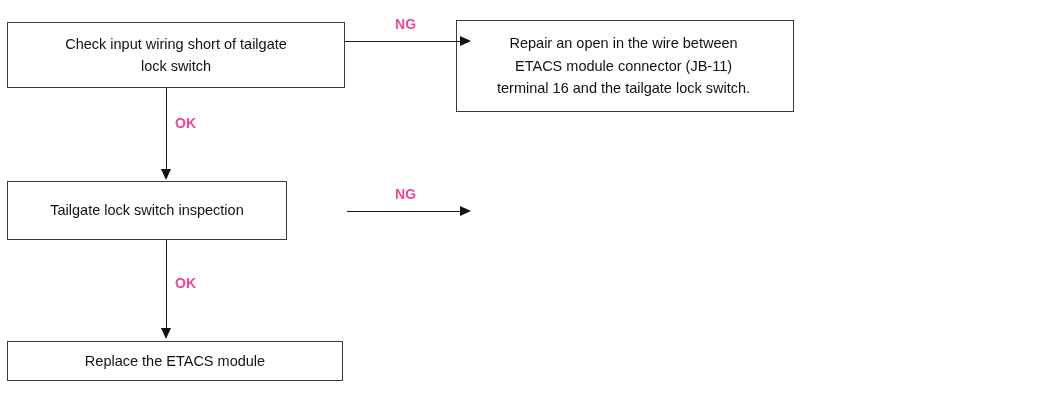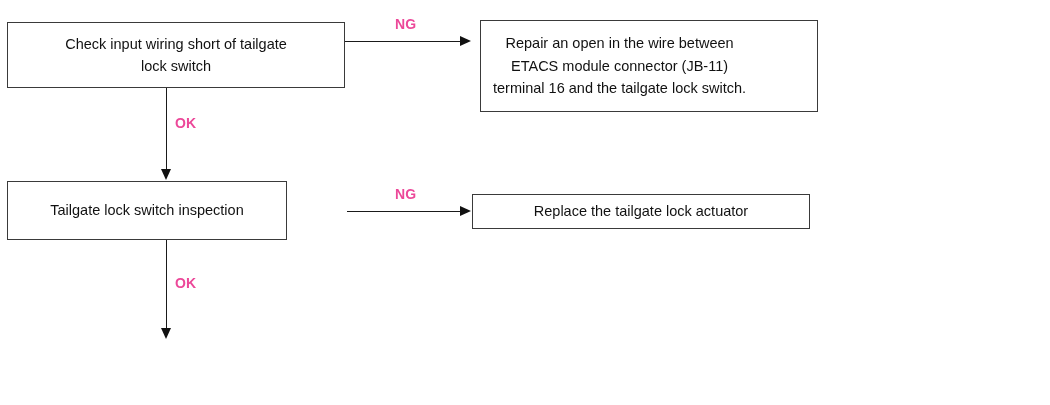--- a/index.html
+++ b/index.html
@@ -35,21 +35,21 @@
     text-align: left;
   }
   .node .txt {
     padding: 0 12px;
     white-space: pre-line;
     text-align: center;
   }
 
   
   #box-check-input   { left: 7px;   top: 22px;  width: 338px; height: 66px; }
-  #box-repair-open   { left: 480px; top: 20px;  width: 338px; height: 92px; }
+  #box-repair-open   { left: 456px; top: 20px;  width: 338px; height: 92px; padding-left: 28px; }
   #box-switch-insp   { left: 7px;   top: 181px; width: 280px; height: 59px; }
   #box-replace-act   { left: 472px; top: 194px; width: 338px; height: 35px; }
   #box-replace-etacs { left: 7px;   top: 341px; width: 336px; height: 40px; }
 
   
   .hline {
     position: absolute;
     height: 0;
     border-top: 1.5px solid #1a1a1a;
   }
@@ -107,24 +107,24 @@
   <div class="node left" id="box-repair-open">
     <span class="txt">Repair an open in the wire between
 ETACS module connector (JB-11)
 terminal 16 and the tailgate lock switch.</span>
   </div>
 
   <div class="node center" id="box-switch-insp">
     <span class="txt">Tailgate lock switch inspection</span>
   </div>
 
-  <div class="node center" id="box-replace-act">
-    <span class="txt">Replace the tailgate lock actuator</span>
+
+  <div class="node center" id="box-replace-etacs">
+    <span class="txt">Replace the ETACS module</span>
   </div>
-
 
   <div class="hline" id="edge1-line"></div>
   <div class="arrow-right" id="edge1-arrow"></div>
 
   <div class="hline" id="edge2-line"></div>
   <div class="arrow-right" id="edge2-arrow"></div>
 
   <div class="vline" id="edge3-line"></div>
   <div class="arrow-down" id="edge3-arrow"></div>
 

